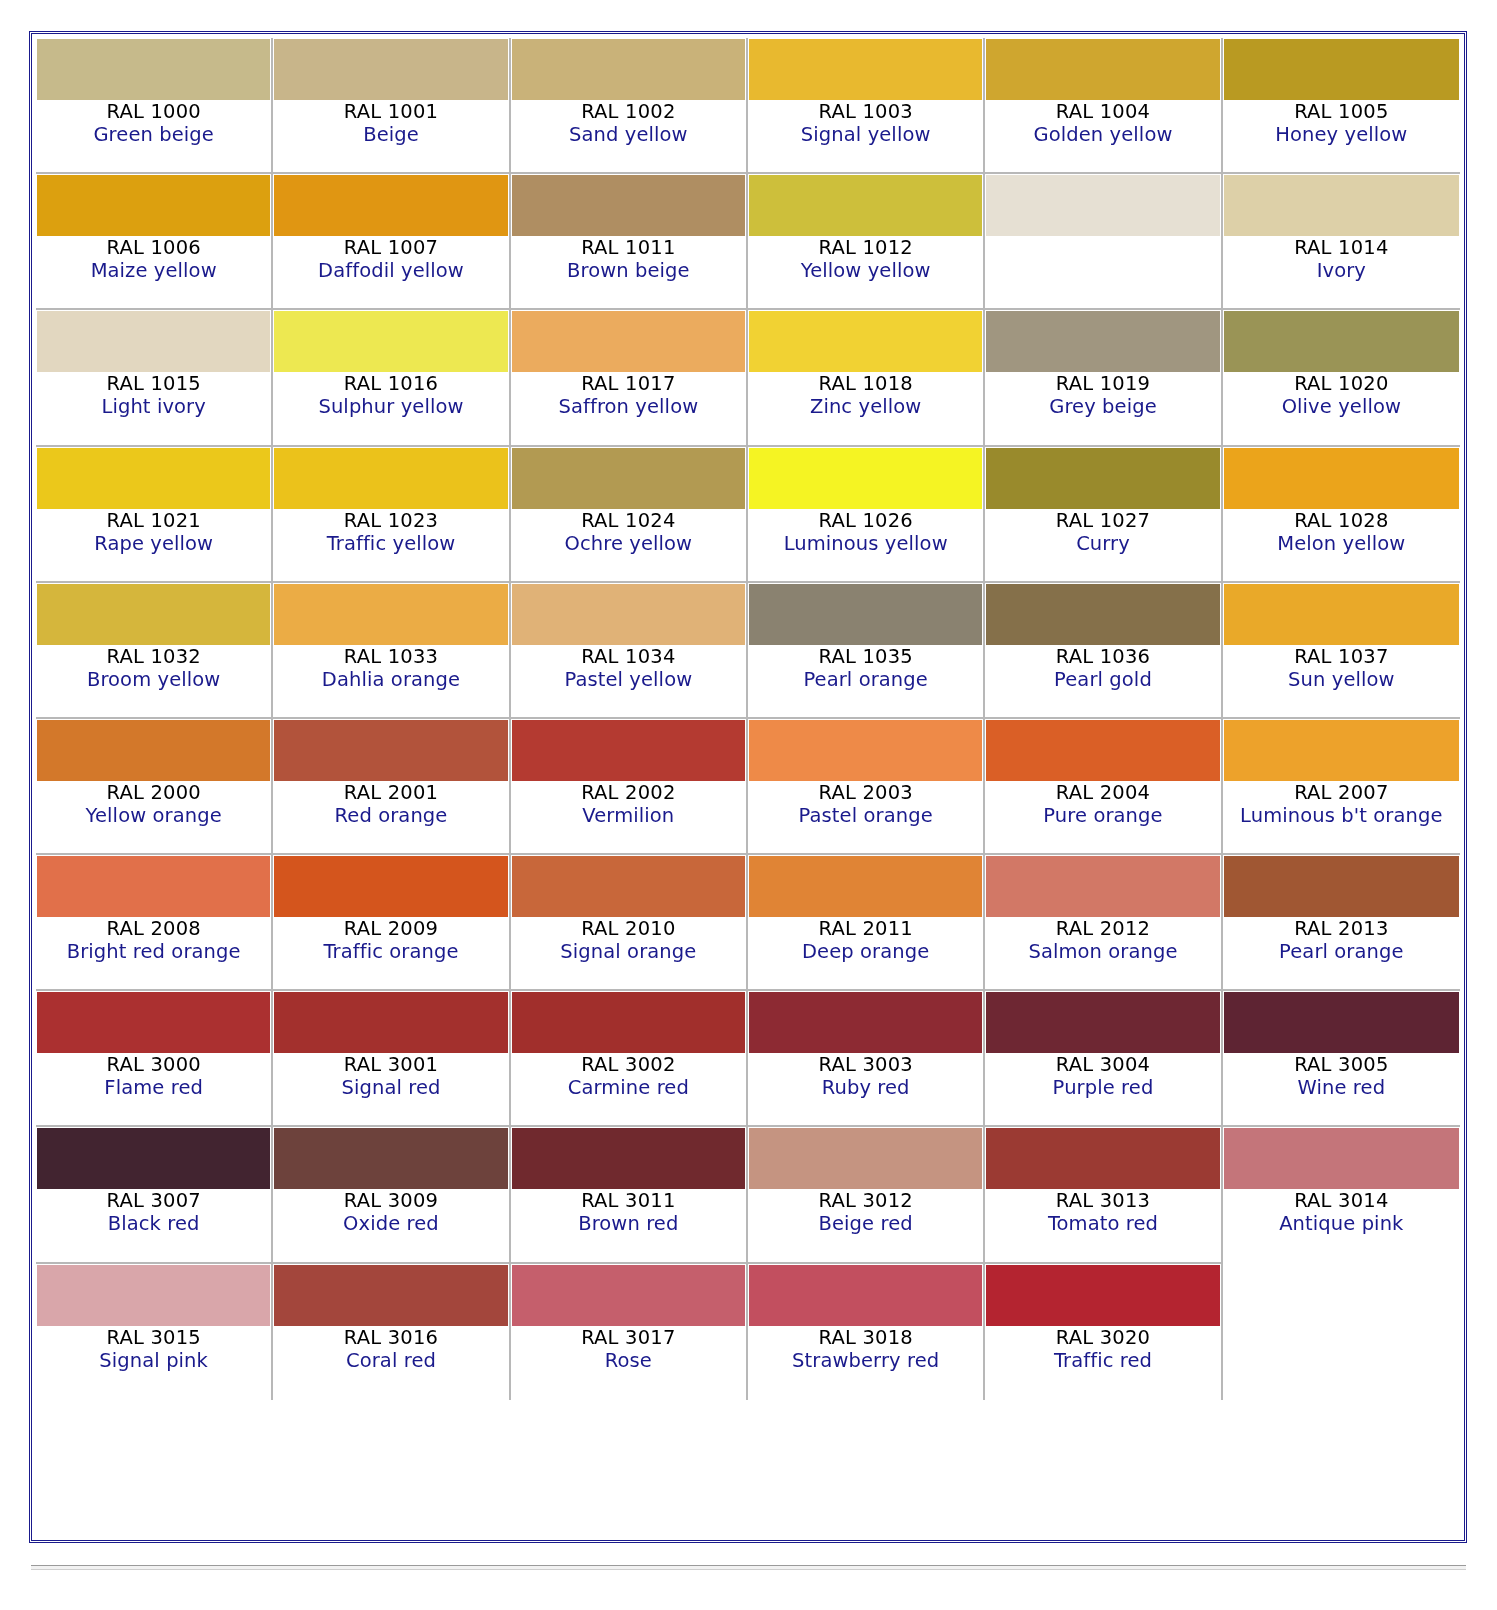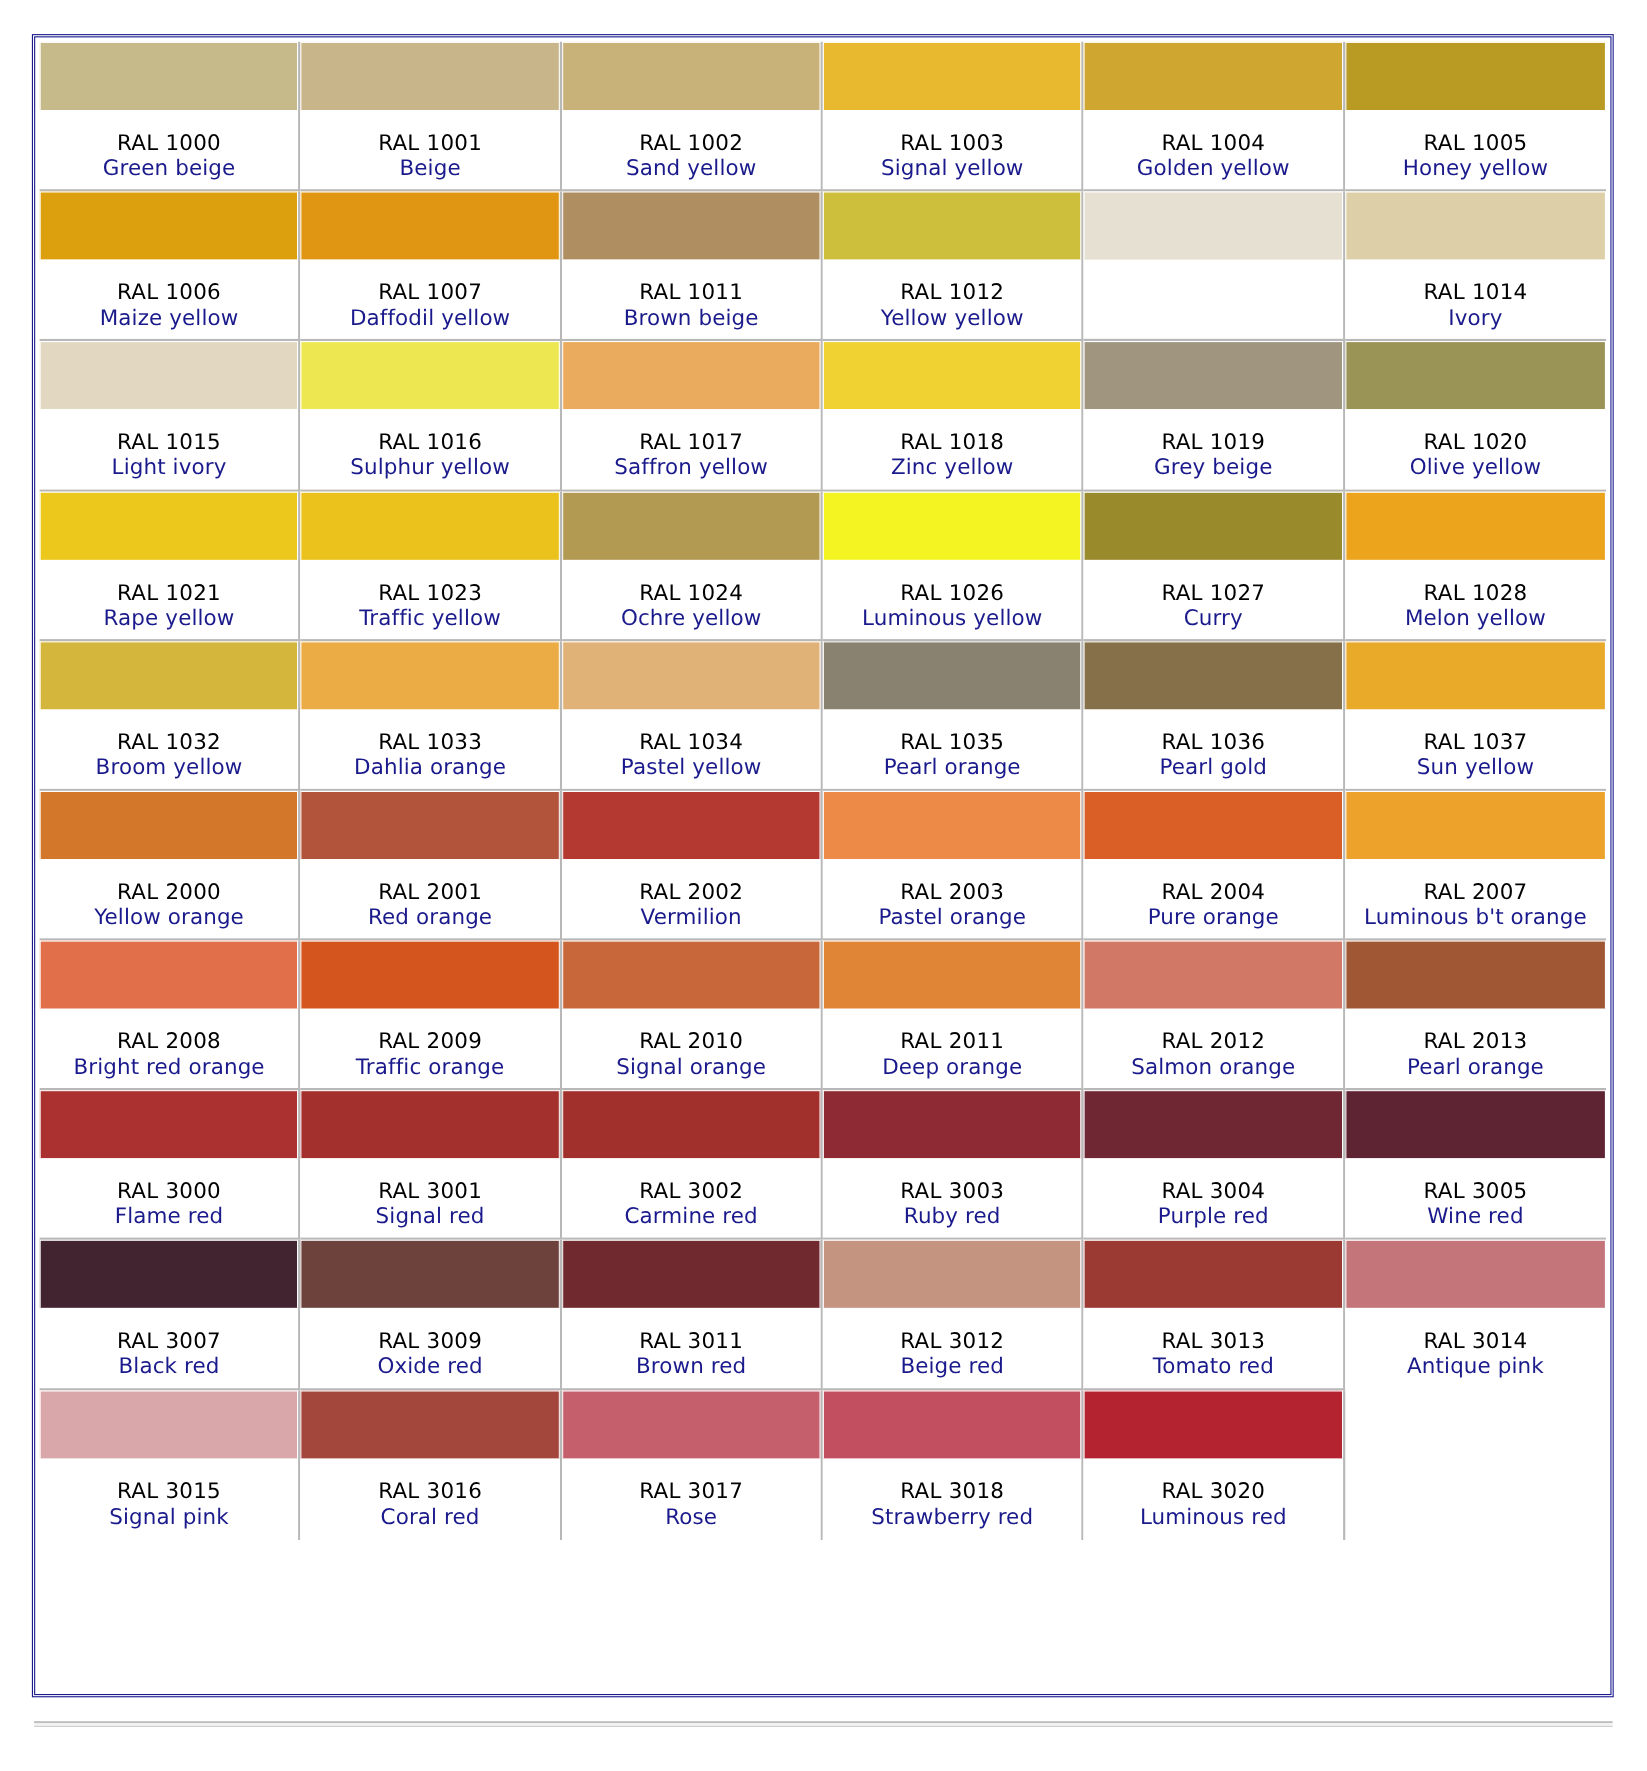--- a/index.html
+++ b/index.html
@@ -59,21 +59,21 @@
     border-left: 1px solid #ffffff;
     border-right: 1px solid #ffffff;
   }
 
   .swatch-label {
     flex: 1 1 auto;
     display: flex;
     flex-direction: column;
     align-items: center;
     justify-content: flex-start;
-    padding-top: 18px;
+    padding-top: 0;
     background: #ffffff;
   }
 
   .swatch-code {
     font-size: 19.5px;
     color: #000000;
     line-height: 1.18;
     letter-spacing: 0.2px;
     white-space: nowrap;
   }
@@ -504,21 +504,21 @@
           <div class="swatch-color" style="background: rgb(194, 79, 95);"></div>
           <div class="swatch-label">
             <div class="swatch-code">RAL 3018</div>
             <div class="swatch-name">Strawberry red</div>
           </div>
         </div>
         <div class="swatch-cell">
           <div class="swatch-color" style="background: rgb(180, 36, 48);"></div>
           <div class="swatch-label">
             <div class="swatch-code">RAL 3020</div>
-            <div class="swatch-name">Luminous red</div>
+            <div class="swatch-name">Traffic red</div>
           </div>
         </div>
       </div>
   </div>
 
   <div class="bottom-bar"></div>
 
 </div>
 
 </body></html>

